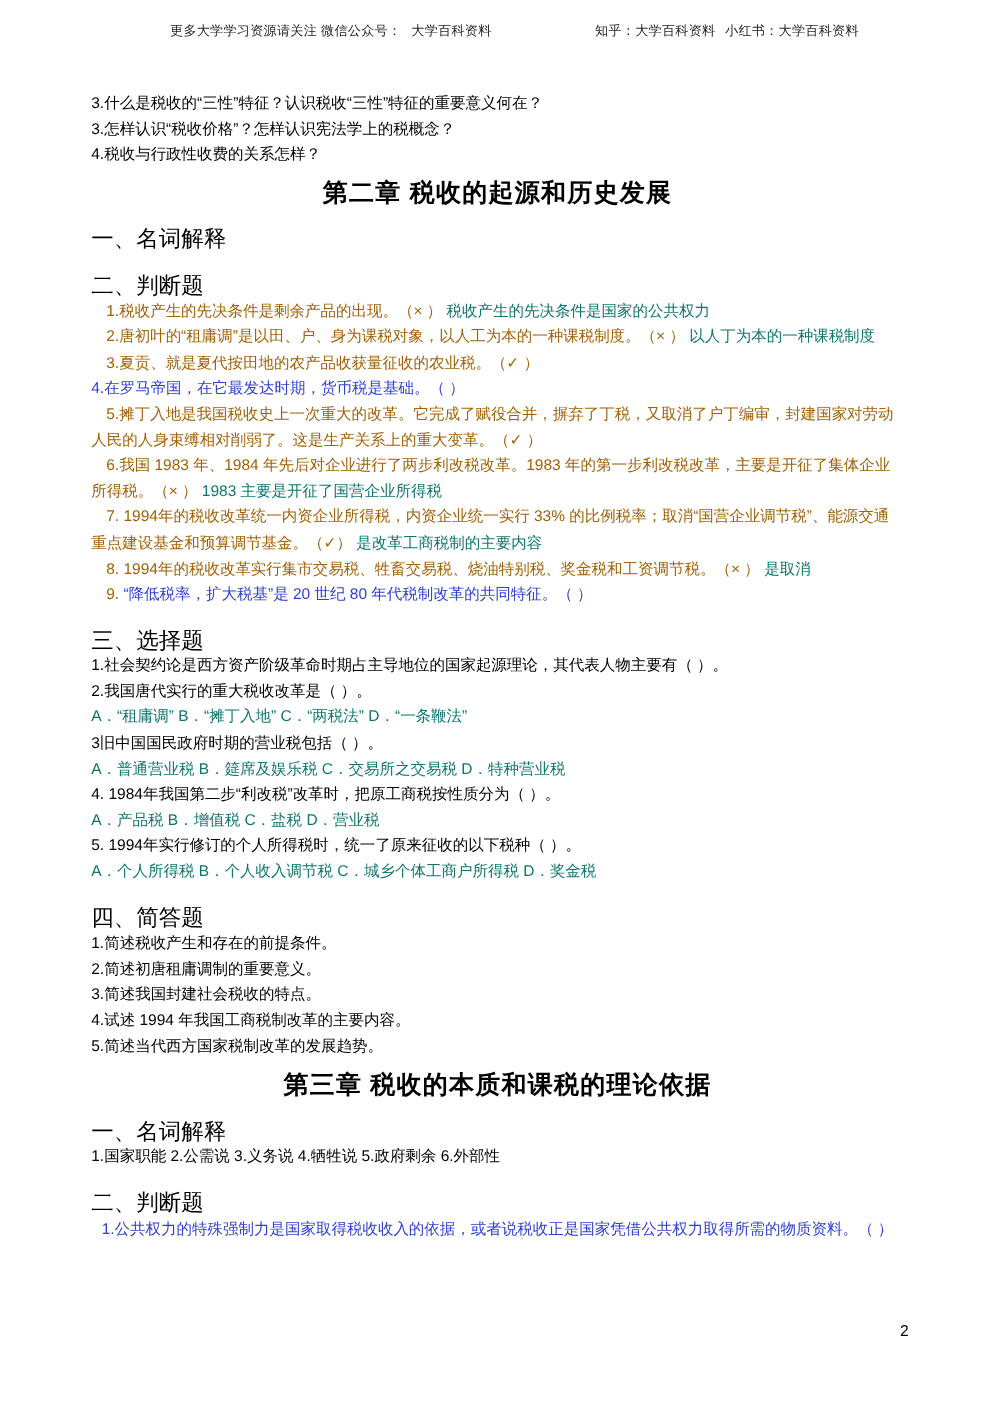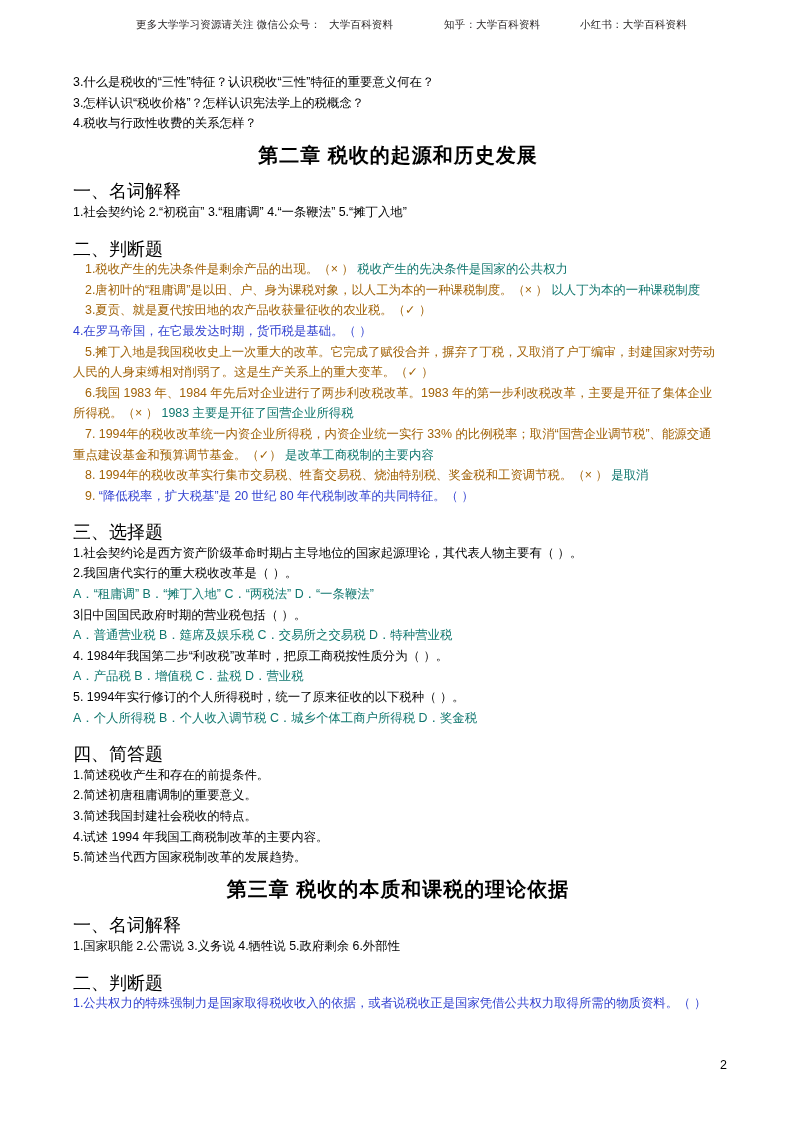--- a/index.html
+++ b/index.html
@@ -36,21 +36,21 @@
     letter-spacing: 0.2px;
   }
   .wm-left {
     position: absolute;
     left: 136px;
     white-space: nowrap;
     text-align: center;
   }
   .wm-mid {
     position: absolute;
-    left: 444px;
+    left: 476px;
     white-space: nowrap;
   }
   .wm-right {
     position: absolute;
     left: 580px;
     white-space: nowrap;
   }
   .wm-gap { display: inline-block; width: 8px; }
 
   
@@ -73,21 +73,21 @@
     font-size: 20px;
     font-weight: bold;
     margin: 11px 0 9px 0;
     letter-spacing: 1px;
   }
   .sec {
     font-size: 18px;
     margin-top: 16px;
   }
   .red { color: #0f766e; }
-  .blue { color: #2f3fd0; }
+  .blue { color: #2f3fd0; text-align: center; }
   .black { color: #a16207; margin-left: 12px; }
   .pagenum {
     position: absolute;
     right: 66px;
     bottom: 50px;
     font-size: 12.5px;
     color: #000;
   }
 </style>
 </head>
@@ -103,21 +103,20 @@
 
   <div class="content">
 
     <p class="line">3.什么是税收的“三性”特征？认识税收“三性”特征的重要意义何在？</p>
     <p class="line">3.怎样认识“税收价格”？怎样认识宪法学上的税概念？</p>
     <p class="line">4.税收与行政性收费的关系怎样？</p>
 
     <p class="ch-title">第二章  税收的起源和历史发展</p>
 
     <p class="sec">一、名词解释</p>
-    <p class="line">1.社会契约论   2.“初税亩”    3.“租庸调”   4.“一条鞭法”   5.“摊丁入地”</p>
 
     <p class="sec">二、判断题</p>
 
     <p class="line"><span class="black">1.税收产生的先决条件是剩余产品的出现。（×  ）</span> <span class="red">税收产生的先决条件是国家的公共权力</span></p>
     <p class="line"><span class="black">2.唐初叶的“租庸调”是以田、户、身为课税对象，以人工为本的一种课税制度。（×  ）</span> <span class="red">以人丁为本的一种课税制度</span></p>
     <p class="line"><span class="black">3.夏贡、就是夏代按田地的农产品收获量征收的农业税。（✓ ）</span></p>
     <p class="line"><span class="blue">4.在罗马帝国，在它最发达时期，货币税是基础。（ ）</span></p>
     <p class="line"><span class="black">5.摊丁入地是我国税收史上一次重大的改革。它完成了赋役合并，摒弃了丁税，又取消了户丁编审，封建国家对劳动人民的人身束缚相对削弱了。这是生产关系上的重大变革。（✓ ）</span></p>
     <p class="line"><span class="black">6.我国 1983 年、1984 年先后对企业进行了两步利改税改革。1983 年的第一步利改税改革，主要是开征了集体企业所得税。（×  ）</span> <span class="red">1983 主要是开征了国营企业所得税</span></p>
     <p class="line"><span class="black">7. 1994年的税收改革统一内资企业所得税，内资企业统一实行 33% 的比例税率；取消“国营企业调节税”、能源交通重点建设基金和预算调节基金。（✓）</span> <span class="red">是改革工商税制的主要内容</span></p>

